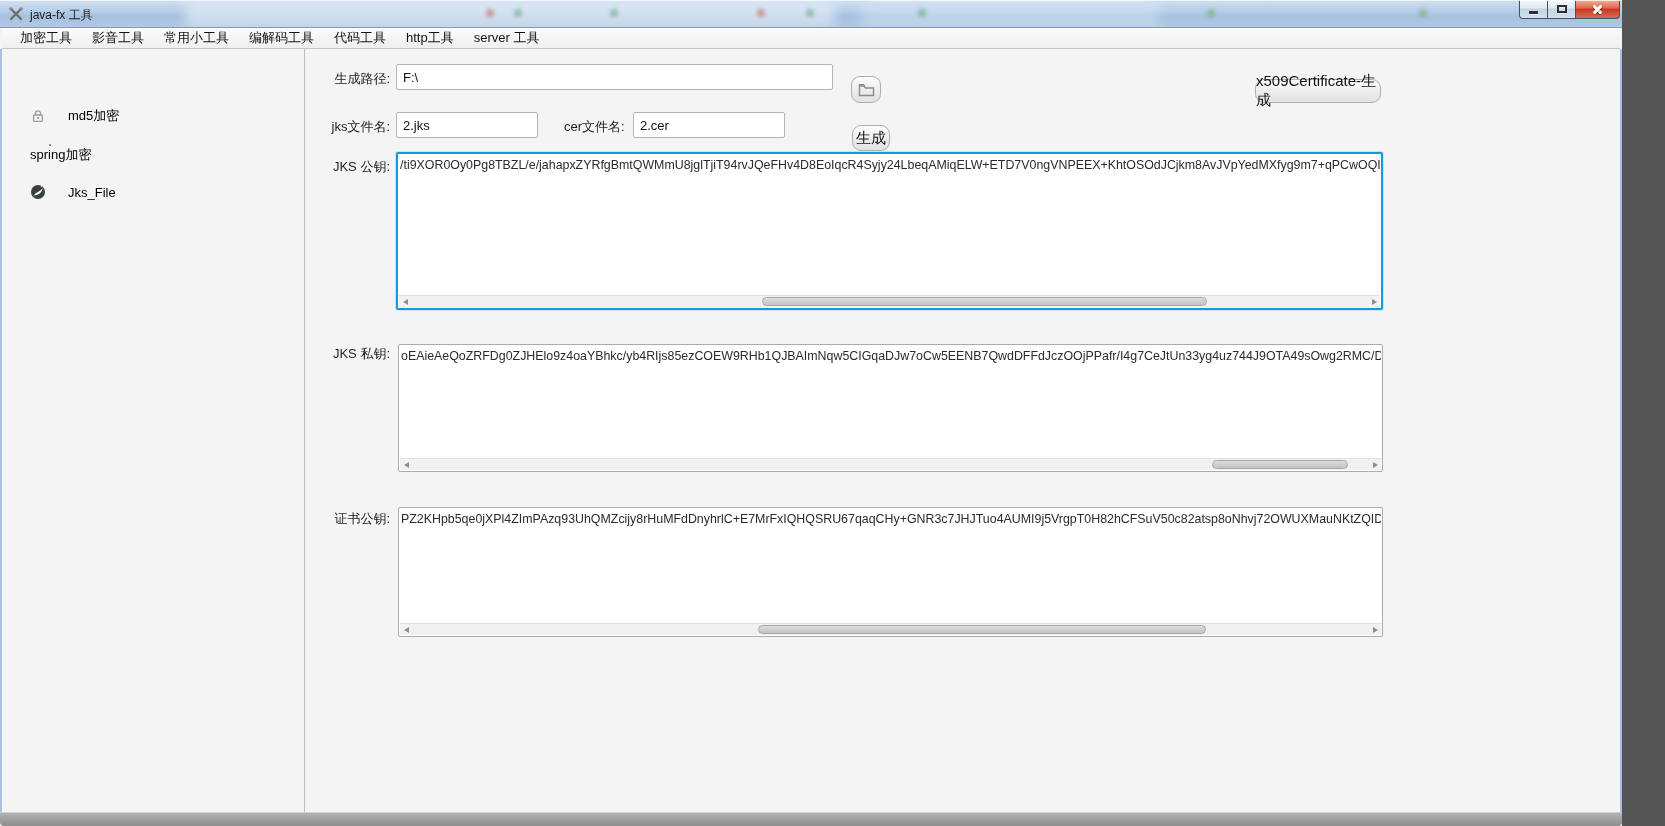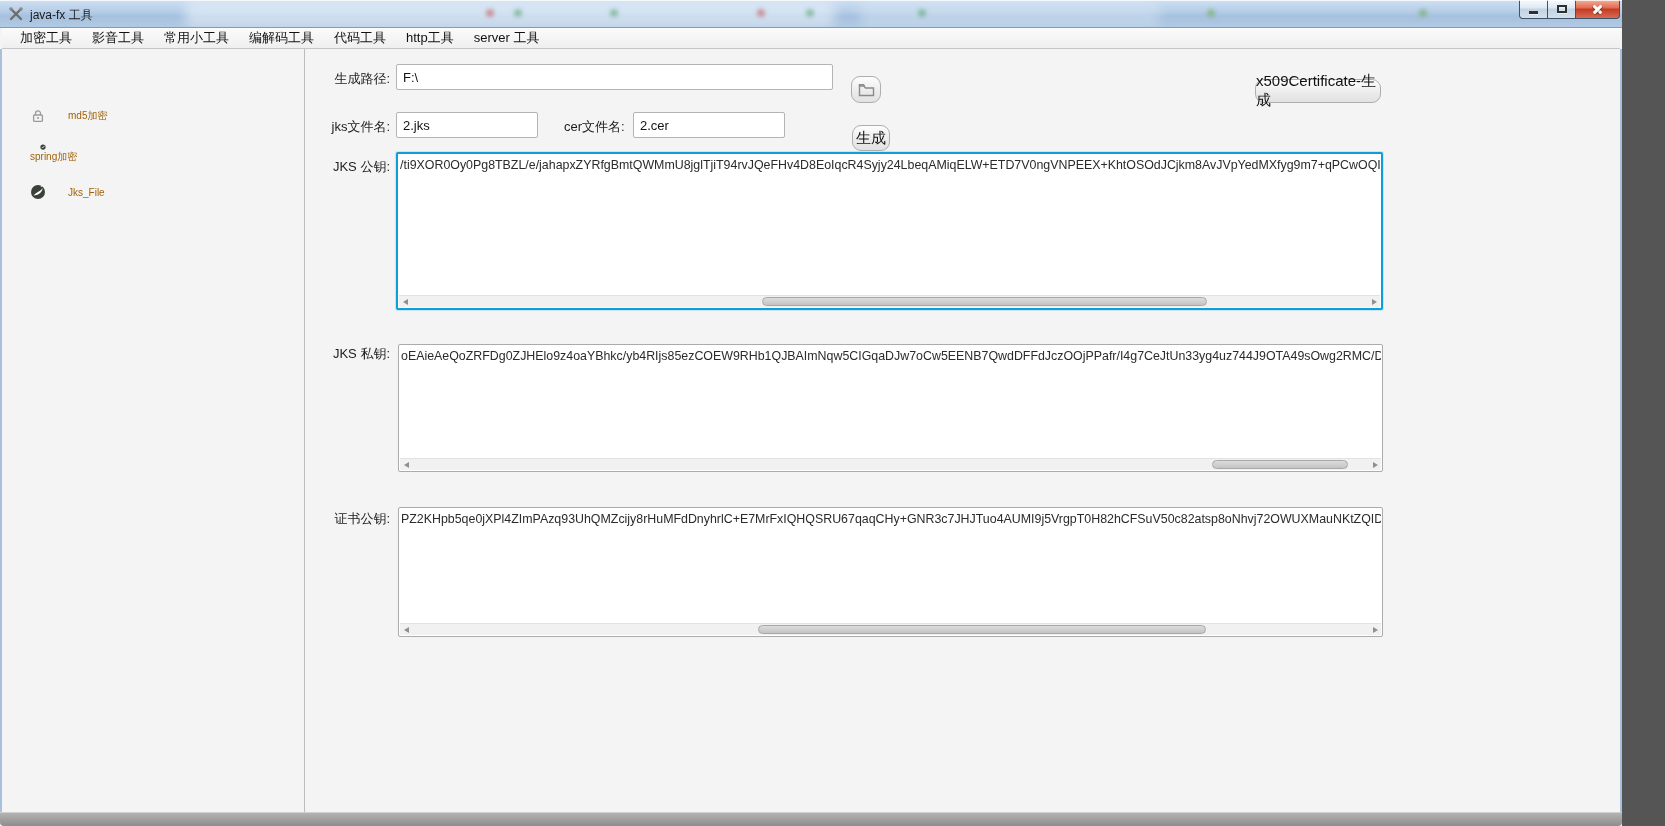--- a/index.html
+++ b/index.html
@@ -45,21 +45,21 @@
 
   
   .frame { position:absolute; left:0; right:0; top:49px; bottom:14px;
     border-left:2px solid #a9c0dc; border-right:2px solid #a9c0dc; background:#f4f4f4; }
   .bottom-chrome { position:absolute; left:0; right:0; bottom:0; height:14px;
     background:linear-gradient(#b3b3b3,#8d8d8d); border-radius:0 0 4px 4px; border-top:1px solid #cfcfcf; }
 
   .sidebar { position:absolute; left:0; top:0; bottom:0; width:303px; border-right:1px solid #bdbdbd; }
   .side-item { position:absolute; left:28px; height:20px; display:flex; align-items:center; cursor:default; }
   .side-item .sicon { width:16px; height:16px; margin-right:22px; }
-  .side-item .slabel { font-size:10px; color:#a16207; }
+  .side-item .slabel { font-size:13px; color:#000000; }
 
   .main { position:absolute; left:304px; top:0; right:0; bottom:0; }
 
   .flabel { position:absolute; left:0; width:84px; text-align:right; font-size:13px; color:#1c1c1c; white-space:nowrap; }
   .flabel2 { position:absolute; font-size:13px; color:#1c1c1c; white-space:nowrap; }
 
   .tf { position:absolute; background:#fff; border:1px solid #b4b4b4; border-radius:2px;
     font-size:13px; color:#111; padding:0 6px; font-family:"Liberation Sans","DejaVu Sans",sans-serif; outline:none; }
 
   .btn { position:absolute; background:linear-gradient(#fdfdfd,#ebebeb 60%,#e2e2e2);

